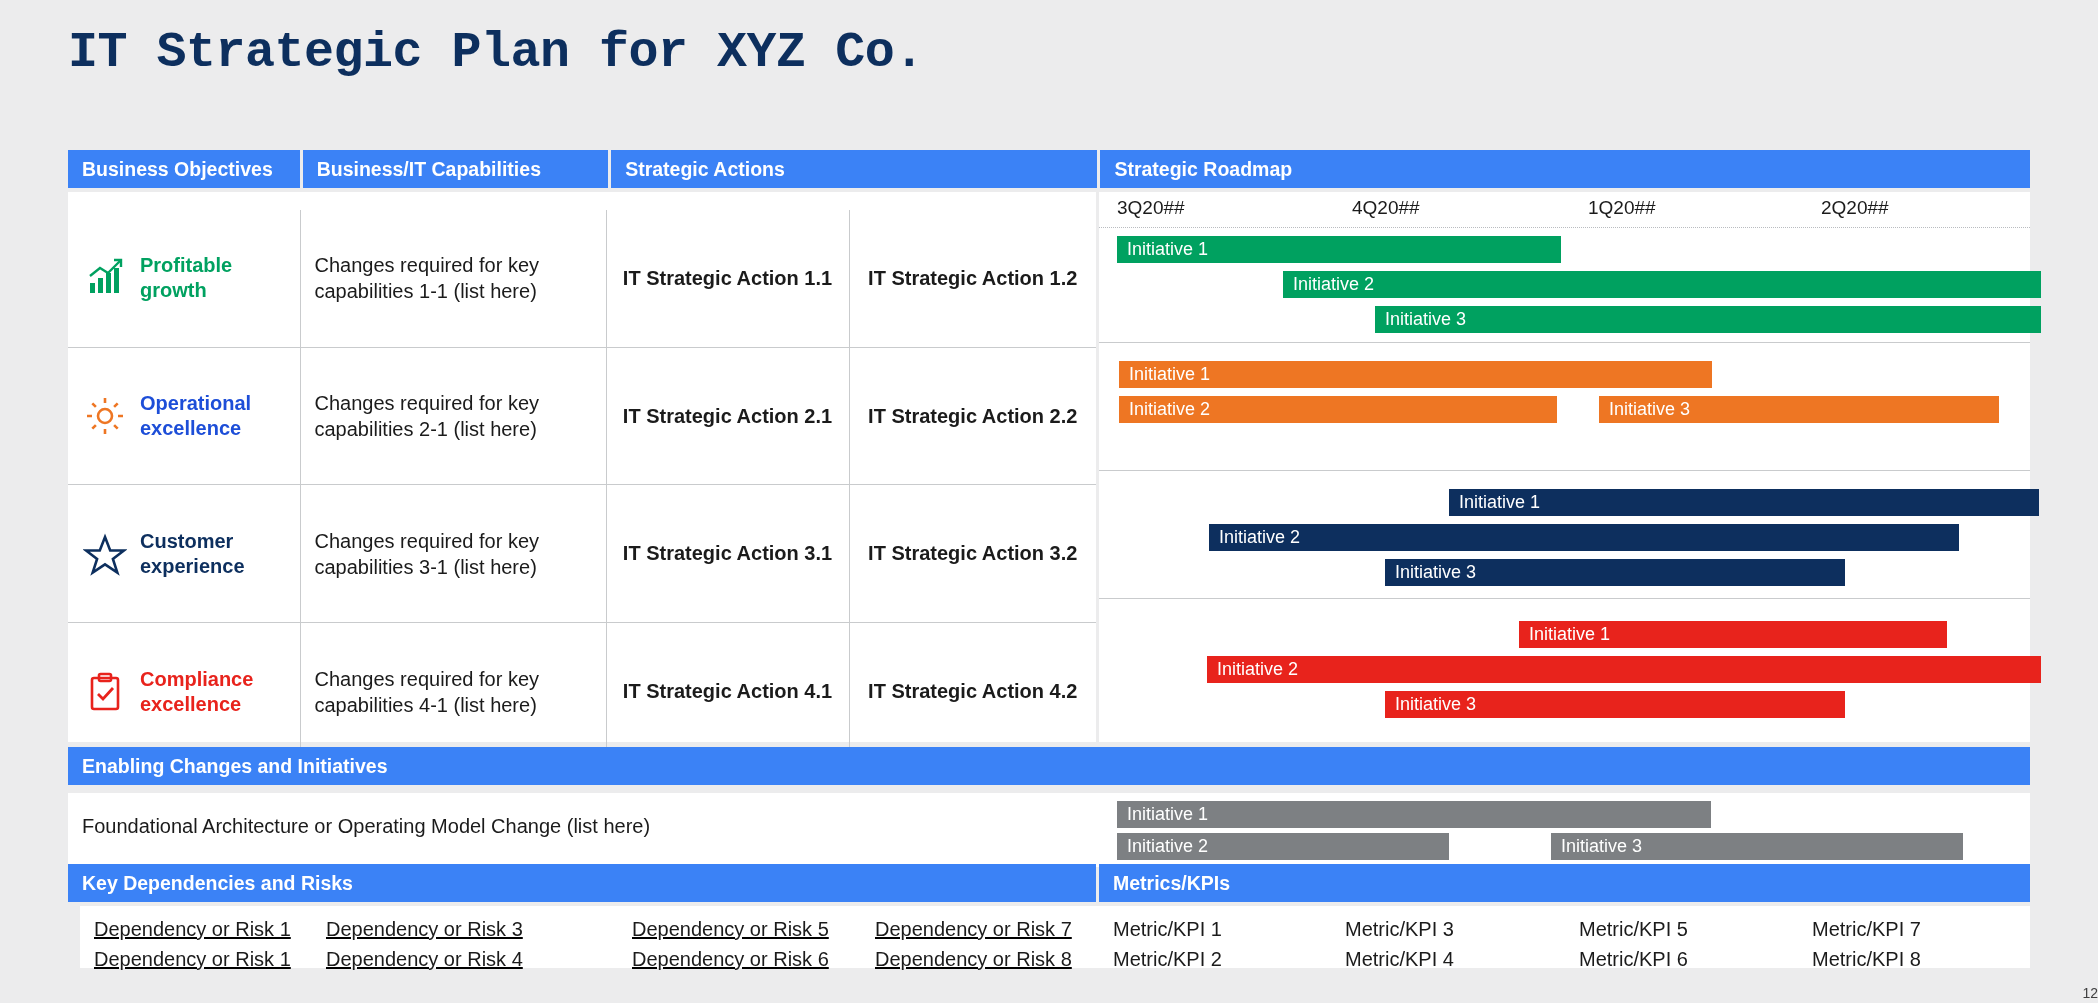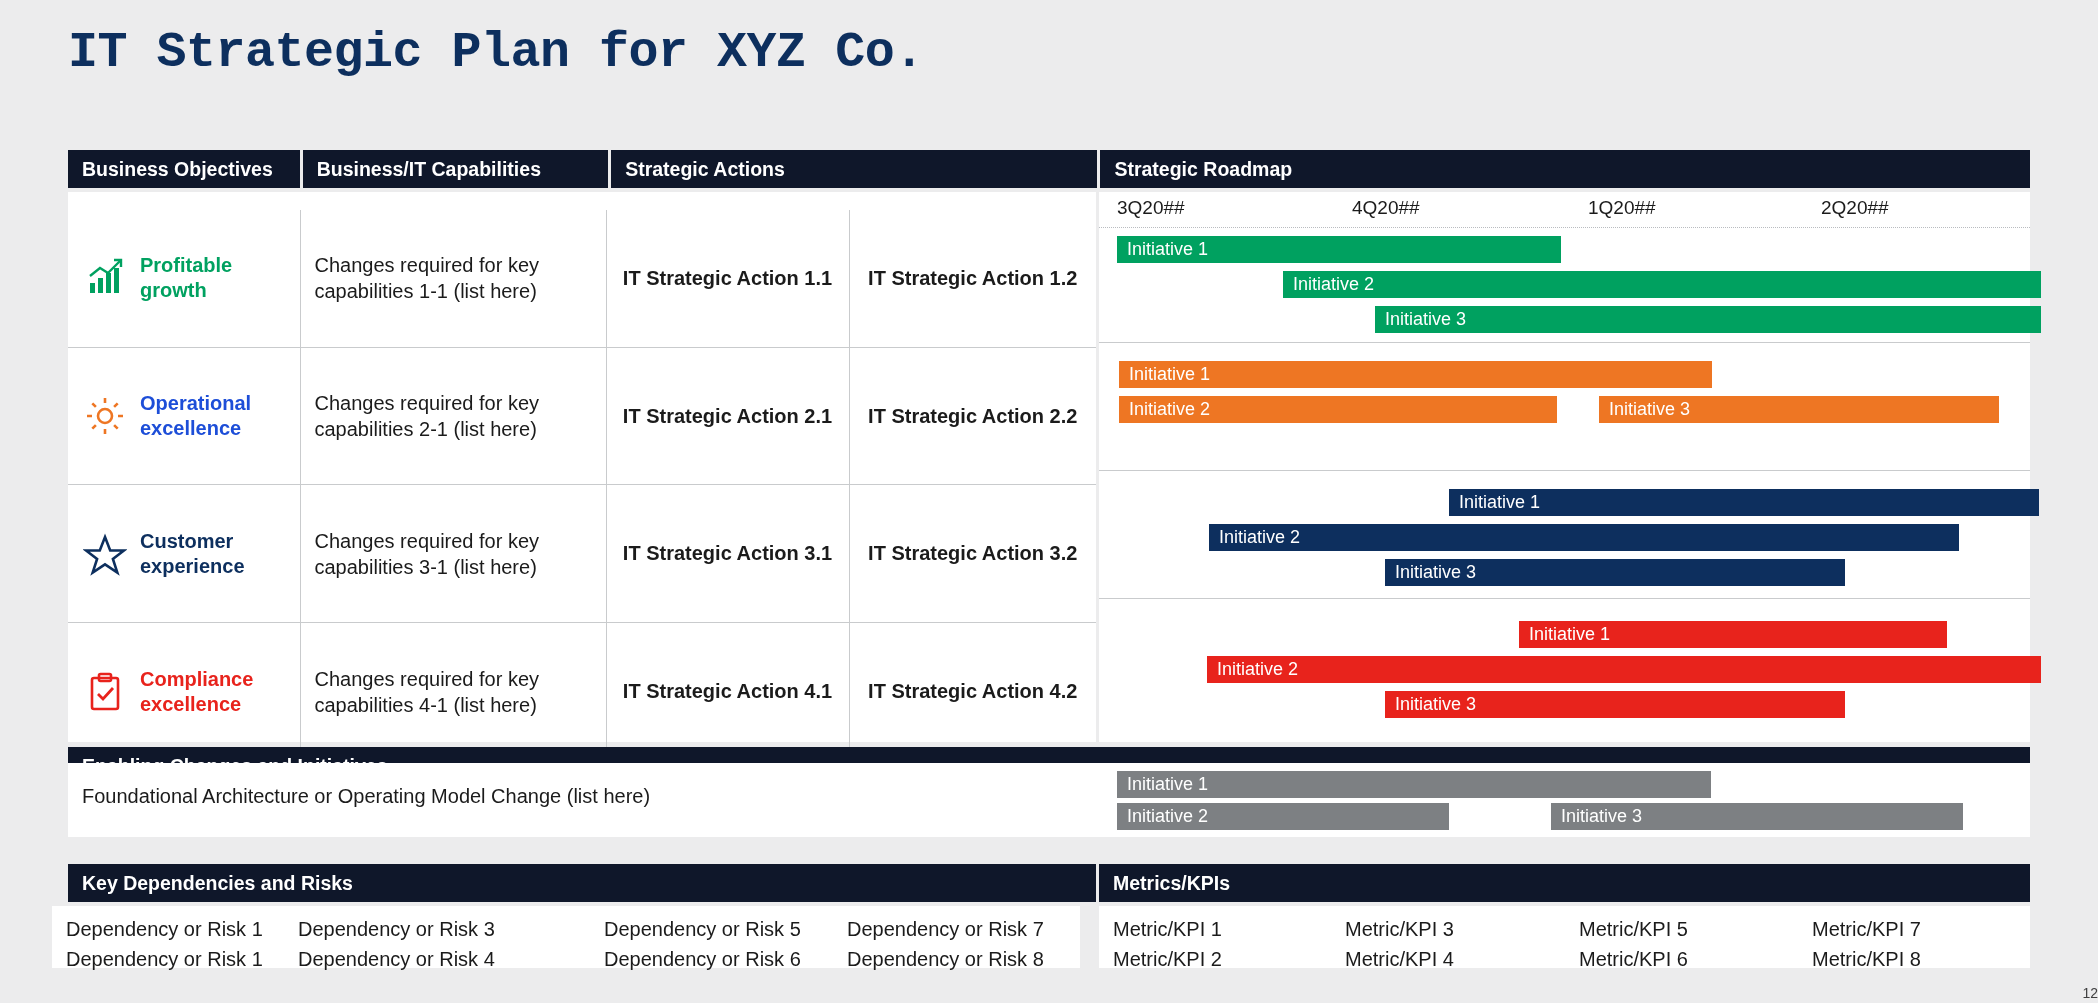--- a/index.html
+++ b/index.html
@@ -20,21 +20,21 @@
     left: 68px; top: 24px;
     font-size: 50px;
     font-weight: bold;
     color: #0d2f5e;
     letter-spacing: -0.5px;
     font-family: Liberation Mono, monospace;
   }
 
   
   .hdr {
-    background: #0f172a;
+    background: #3b82f6;
     color: #ffffff;
     font-weight: bold;
     font-size: 19.5px;
     display: flex;
     align-items: center;
     padding-left: 14px;
     height: 38px;
   }
 
   
@@ -132,21 +132,21 @@
   .grp-sep { border-bottom: 1px solid #c9cbcd; }
 
   
   .enable-hdr {
     position: absolute;
     left: 68px; top: 747px;
     width: 1962px; height: 38px;
   }
   .enable-body {
     position: absolute;
-    left: 68px; top: 763px;
+    left: 68px; top: 793px;
     width: 1962px; height: 74px;
     background: #ffffff;
   }
   .enable-text {
     position: absolute;
     left: 14px; top: 22px;
     font-size: 20px; color: #1b1b1b;
   }
   .enable-bars {
     position: absolute;
@@ -159,23 +159,24 @@
     position: absolute;
     left: 68px; top: 864px;
     width: 1962px; height: 38px;
     display: flex; gap: 3px;
   }
   .hdr-dep  { width: 1028px; }
   .hdr-kpi  { width: 931px; }
 
   .bot-left {
     position: absolute;
-    left: 52px; top: 906px;
+    left: 80px; top: 906px;
     width: 1028px; height: 62px;
     background: #ffffff;
+    text-decoration: underline;
   }
   .bot-right {
     position: absolute;
     left: 1099px; top: 906px;
     width: 931px; height: 62px;
     background: #ffffff;
   }
   .bot-grid {
     display: flex;
     width: 100%; height: 100%;

